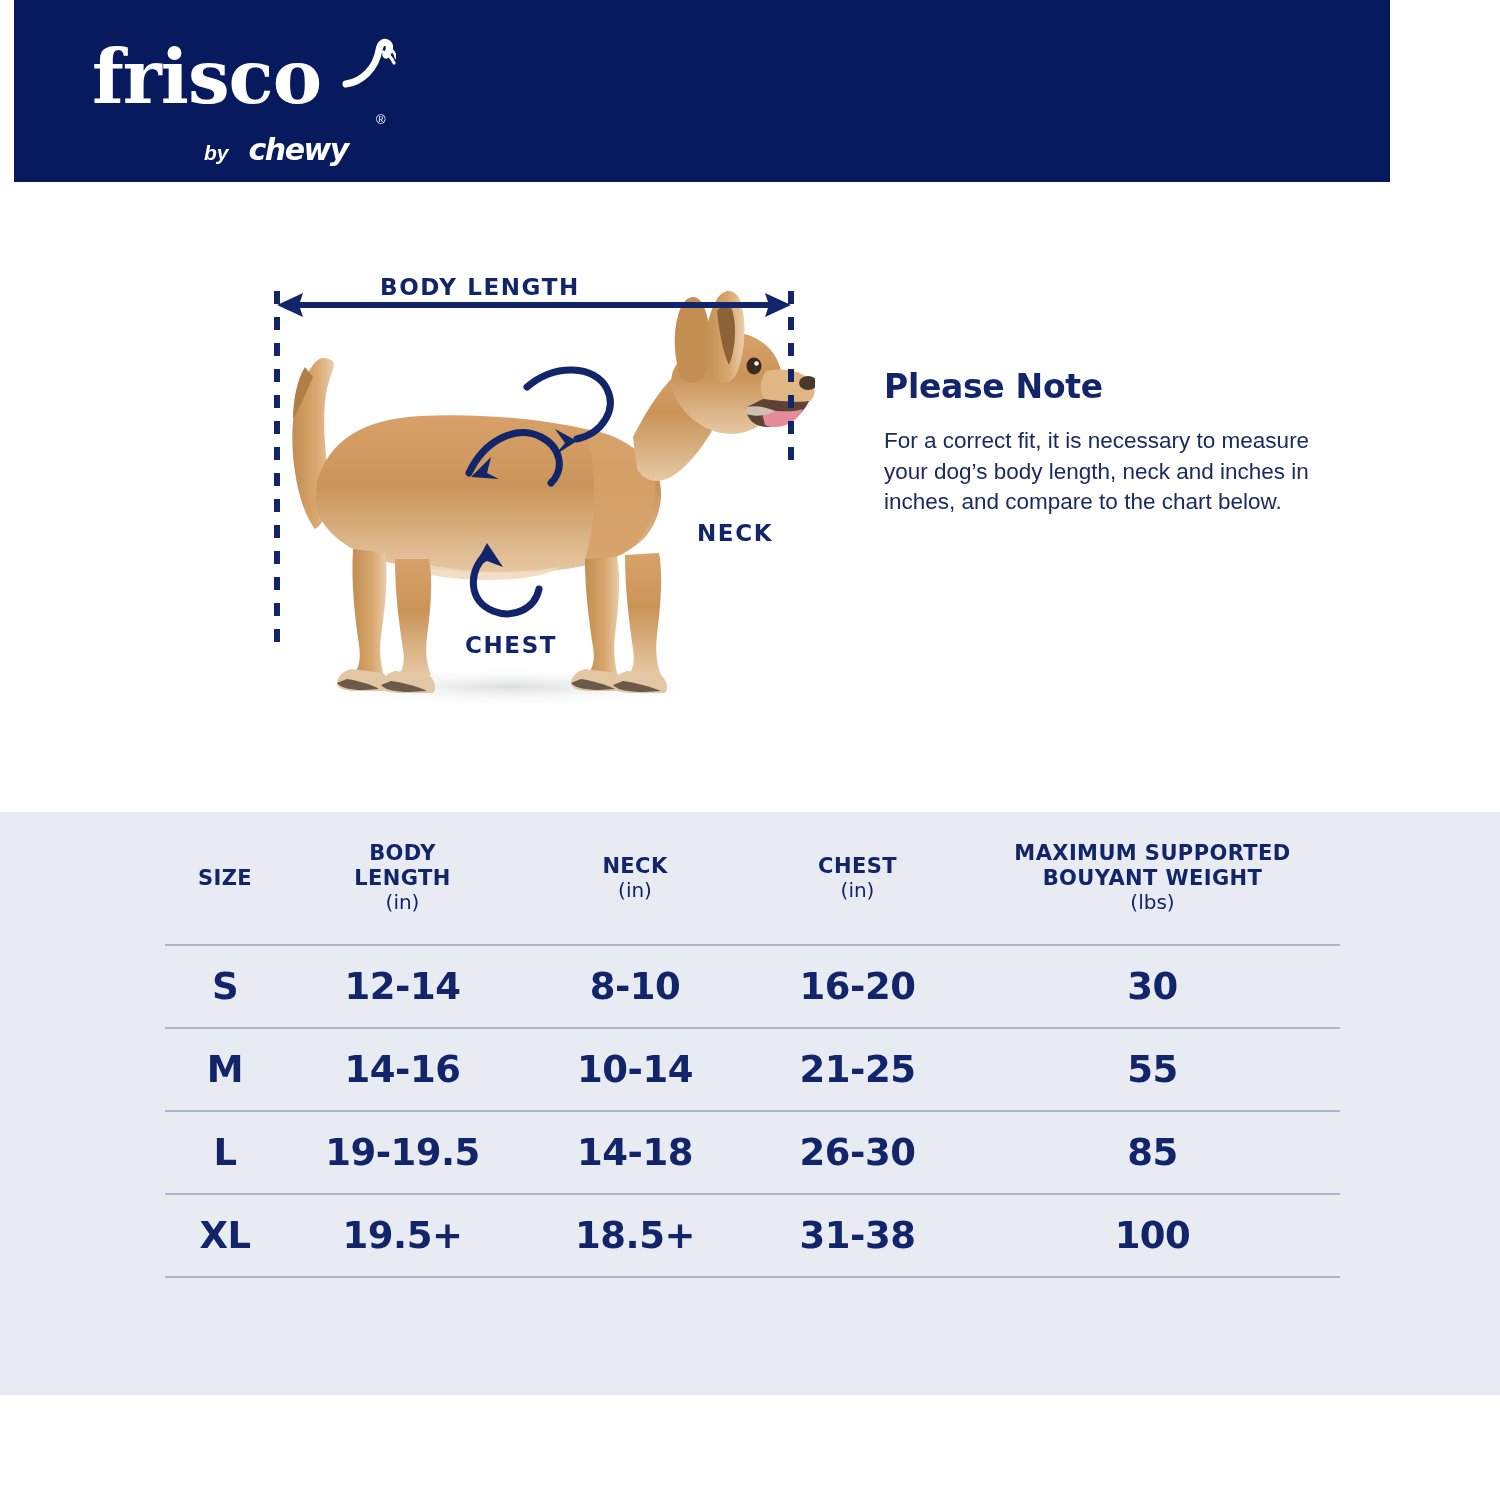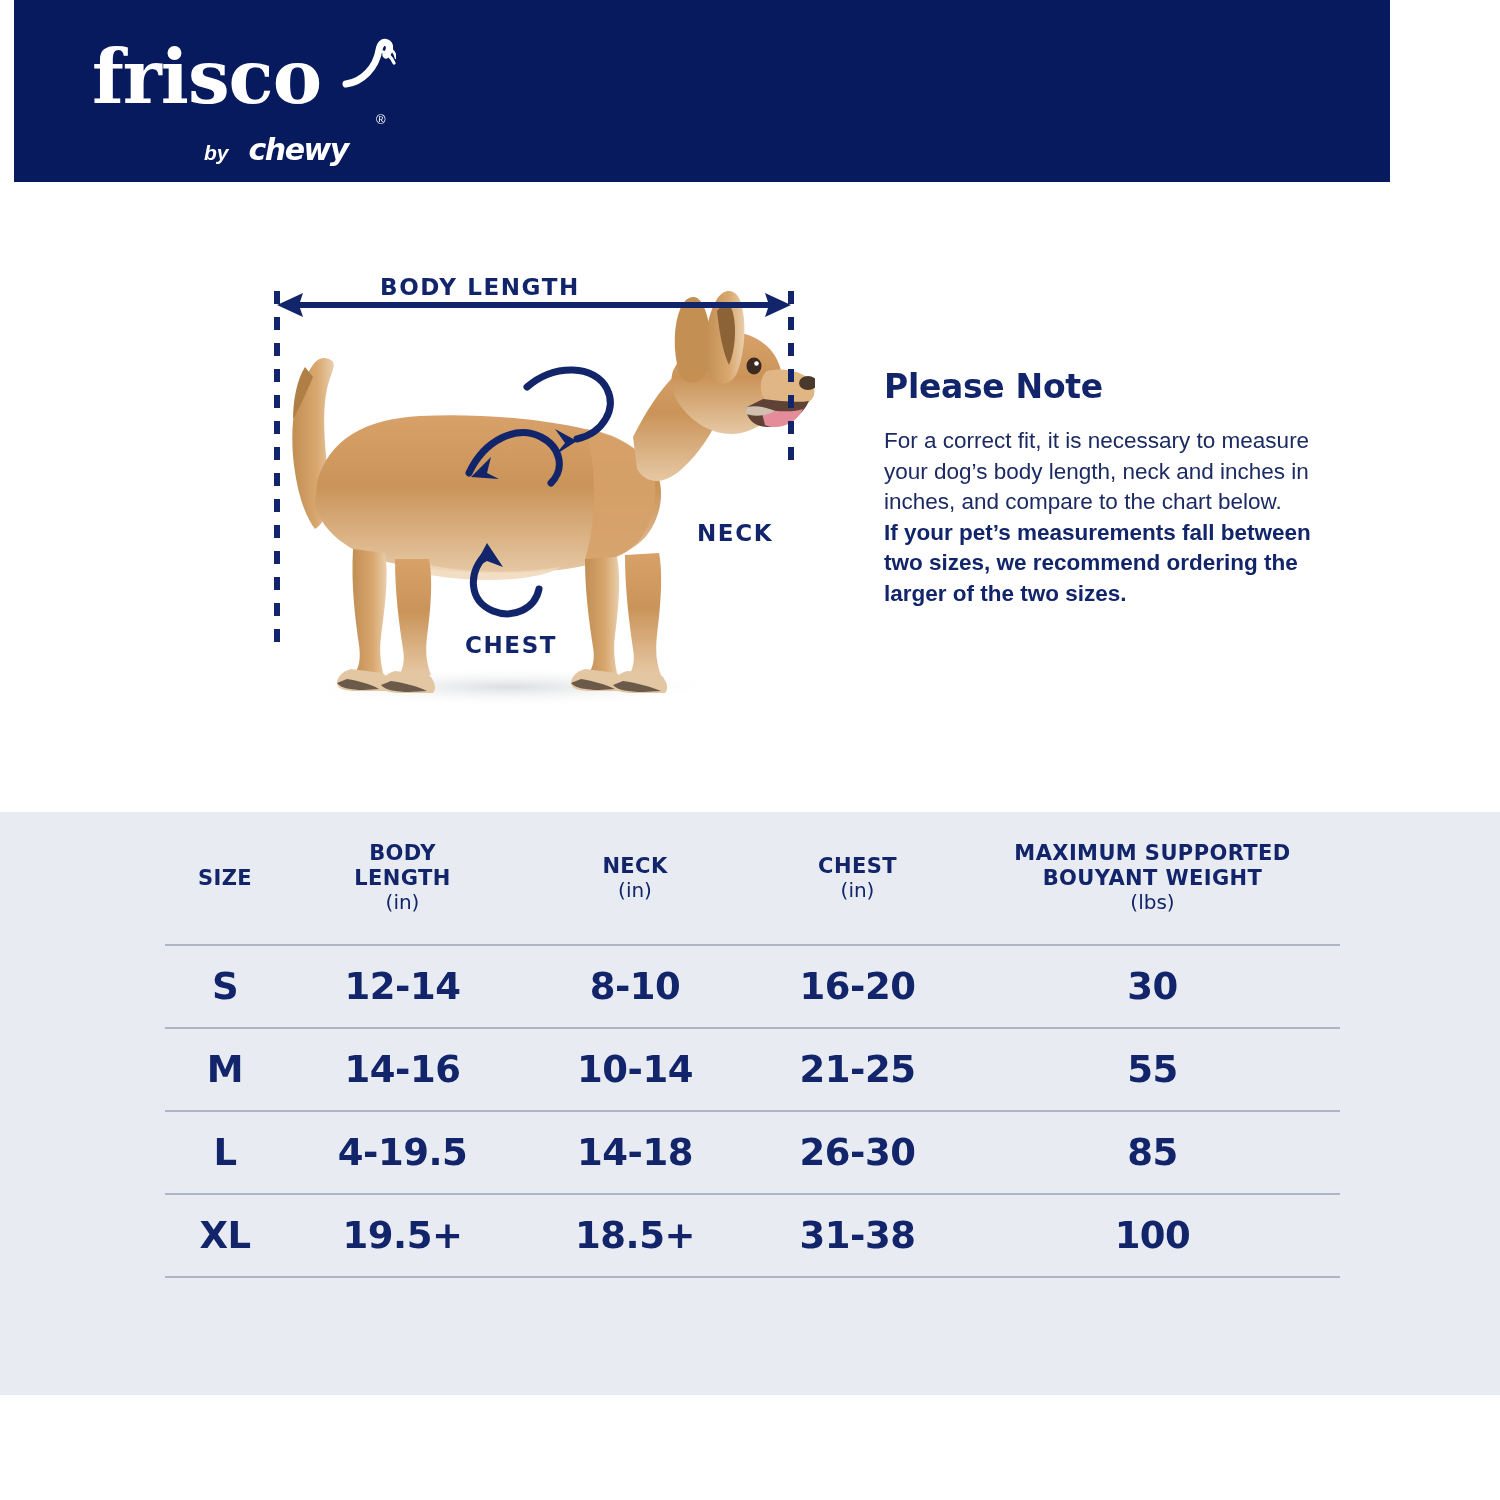--- a/index.html
+++ b/index.html
@@ -345,21 +345,20 @@
     </g>
   </svg>
 
   <div class="measure-label label-body-length">BODY LENGTH</div>
   <div class="measure-label label-neck">NECK</div>
   <div class="measure-label label-chest">CHEST</div>
 
   <div class="note-block">
     <h2 class="note-heading">Please Note</h2>
     <p class="note-body">For a correct fit, it is necessary to measure your dog’s body length, neck and inches in inches, and compare to the chart below.</p>
-    <p class="note-body-bold">If your pet’s measurements fall between two sizes, we recommend ordering the larger of the two sizes.</p>
   </div>
 </div>
 
 <div class="table-section">
   <table class="size-table">
     <colgroup>
       <col class="col-size">
         <col class="col-len">
         <col class="col-neck">
         <col class="col-chest">
@@ -400,21 +399,21 @@
         </tr>
         <tr>
           <td>M</td>
           <td>14-16</td>
           <td>10-14</td>
           <td>21-25</td>
           <td>55</td>
         </tr>
         <tr>
           <td>L</td>
-          <td>4-19.5</td>
+          <td>19-19.5</td>
           <td>14-18</td>
           <td>26-30</td>
           <td>85</td>
         </tr>
         <tr>
           <td>XL</td>
           <td>19.5+</td>
           <td>18.5+</td>
           <td>31-38</td>
           <td>100</td>

